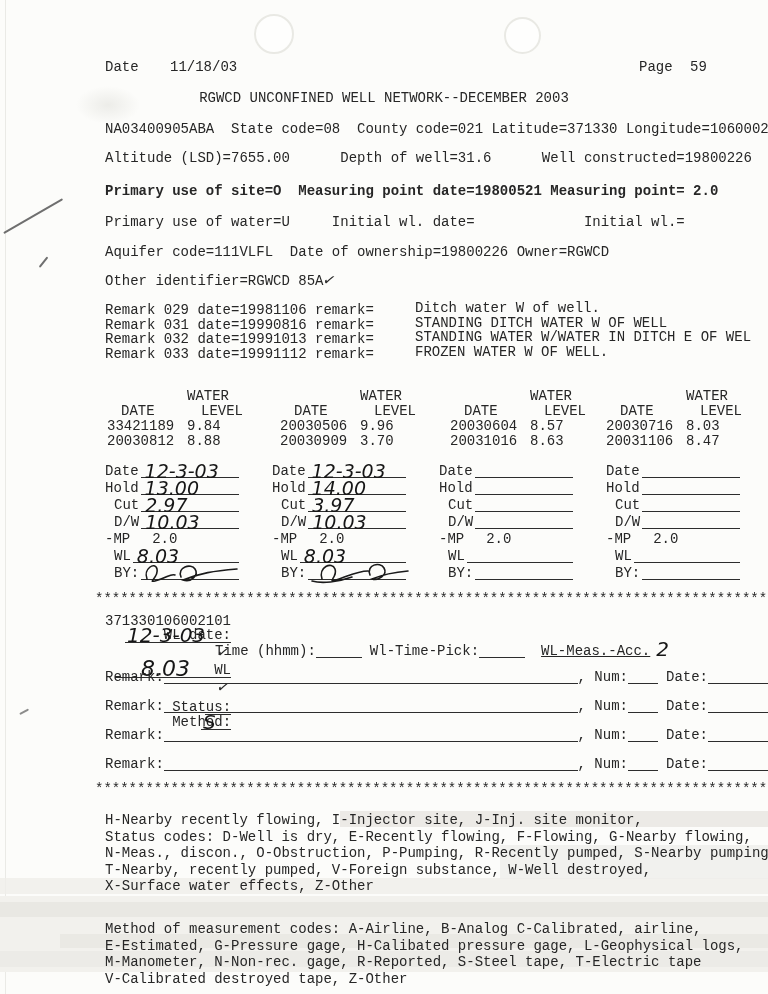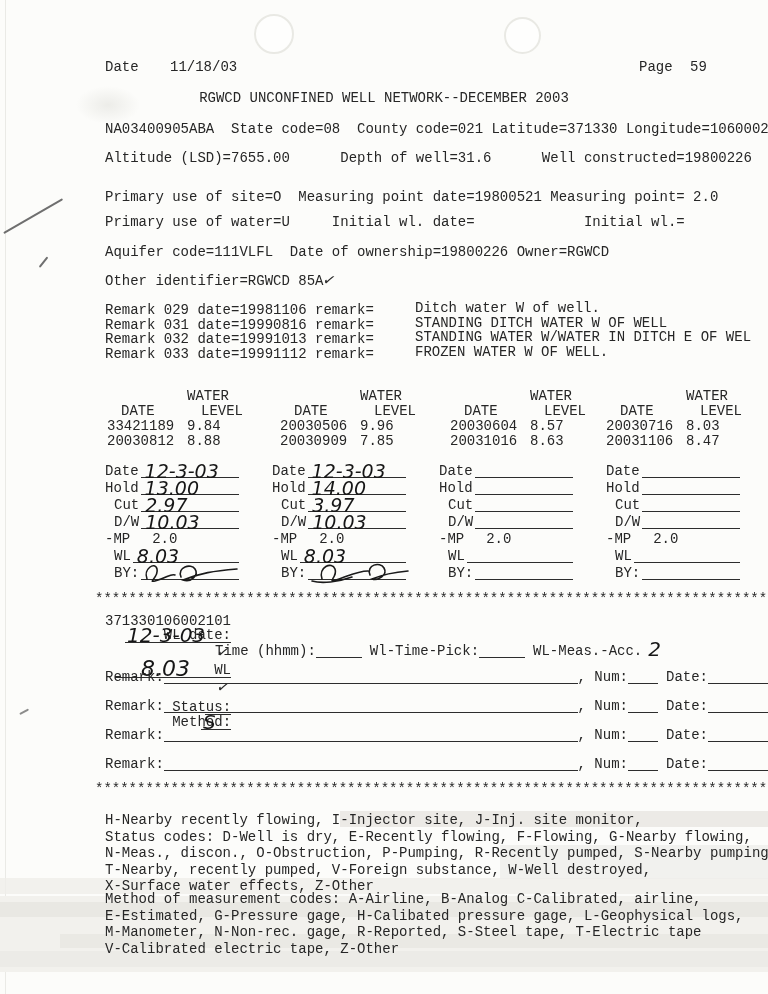--- a/index.html
+++ b/index.html
@@ -77,21 +77,21 @@
 
     <span class="t abs" style="left:105px;top:60px;">Date</span>
     <span class="t abs" style="left:170px;top:60px;">11/18/03</span>
     <span class="t abs" style="left:639px;top:60px;">Page</span>
     <span class="t abs" style="left:690px;top:60px;">59</span>
 
     <div class="t abs" style="left:0;top:91px;width:768px;text-align:center;">RGWCD UNCONFINED WELL NETWORK--DECEMBER 2003</div>
 
     <div class="t abs" style="left:105px;top:122px;">NA03400905ABA  State code=08  County code=021 Latitude=371330 Longitude=1060002</div>
     <div class="t abs" style="left:105px;top:151px;text-align:center;">Altitude (LSD)=7655.00      Depth of well=31.6      Well constructed=19800226</div>
-    <div class="t abs" style="left:105px;top:190px;">Primary use of site=O  Measuring point date=19800521 Measuring point= 2.0</div>
+    <div class="t abs" style="left:105px;top:184px;font-weight:bold;">Primary use of site=O  Measuring point date=19800521 Measuring point= 2.0</div>
     <div class="t abs" style="left:105px;top:215px;text-align:center;">Primary use of water=U     Initial wl. date=             Initial wl.=</div>
     <div class="t abs" style="left:105px;top:245px;">Aquifer code=111VLFL  Date of ownership=19800226 Owner=RGWCD</div>
     <div class="abs" style="left:105px;top:271px;">
       <span class="t">Other identifier=RGWCD 85A</span><span class="check">✓</span>
     </div>
 
     <div class="abs" style="left:105px;top:301px;right:0;">
       <div class="remline"><span class="t">Remark 029 date=19981106 remark=</span><span class="t remtext">Ditch water W of well.</span></div>
       <div class="remline"><span class="t">Remark 031 date=19990816 remark=</span><span class="t remtext">STANDING DITCH WATER W OF WELL</span></div>
       <div class="remline"><span class="t">Remark 032 date=19991013 remark=</span><span class="t remtext">STANDING WATER W/WATER IN DITCH E OF WEL</span></div>
@@ -124,21 +124,21 @@
       <div class="wt-r">
           <span class="wt-d t wt-date-h">DATE</span>
           <span class="wt-l t">LEVEL</span>
         </div>
       <div class="wt-r">
           <span class="wt-d t">20030506</span>
           <span class="wt-l t">9.96</span>
         </div>
       <div class="wt-r">
           <span class="wt-d t">20030909</span>
-          <span class="wt-l t">7.85</span>
+          <span class="wt-l t">3.70</span>
         </div>
     </div>
     <div class="wt-group" style="left:450px;">
       <div class="wt-r">
           <span class="wt-d"></span>
           <span class="wt-l t">WATER</span>
         </div>
       <div class="wt-r">
           <span class="wt-d t wt-date-h">DATE</span>
           <span class="wt-l t">LEVEL</span>
@@ -363,21 +363,21 @@
       <span class="wul" style="width:30px;">
           <span class="hand hv2">S</span>
         </span>
     </div>
 
     <div class="wlrow" style="left:215px;top:640px;height:18px;">
       <span class="t">Time (hhmm):</span>
       <span class="wul" style="width:46px;"></span>
       <span class="t" style="margin-left:8px;">Wl-Time-Pick:</span>
       <span class="wul" style="width:46px;"></span>
-      <span class="t" style="margin-left:8px;">WL-Meas.-Acc.</span>
+      <span class="t" style="margin-left:16px;text-decoration:underline;">WL-Meas.-Acc.</span>
       <span class="hand" style="font-size:20px;margin-left:6px;margin-bottom:-3px;">2</span>
     </div>
 
     <div class="rrow" style="top:668px;">
       <span class="t">Remark:</span>
         <span class="rul" style="flex:1;"></span>
         <span class="t">, Num:</span>
         <span class="rul" style="width:30px;"></span>
         <span class="t" style="margin-left:8px;">Date:</span>
         <span class="rul" style="width:66px;"></span>
@@ -410,21 +410,21 @@
     <div class="sep t" style="top:782px;">********************************************************************************</div>
 
     <div class="codes" style="top:813px;">
       <span class="t">H-Nearby recently flowing, I-Injector site, J-Inj. site monitor,</span>
       <span class="t">Status codes: D-Well is dry, E-Recently flowing, F-Flowing, G-Nearby flowing,</span>
       <span class="t">N-Meas., discon., O-Obstruction, P-Pumping, R-Recently pumped, S-Nearby pumping</span>
       <span class="t">T-Nearby, recently pumped, V-Foreign substance, W-Well destroyed,</span>
       <span class="t">X-Surface water effects, Z-Other</span>
     </div>
 
-    <div class="codes" style="top:892px;">
+    <div class="codes" style="top:922px;">
       <span class="t">Method of measurement codes: A-Airline, B-Analog C-Calibrated, airline,</span>
       <span class="t">E-Estimated, G-Pressure gage, H-Calibated pressure gage, L-Geophysical logs,</span>
       <span class="t">M-Manometer, N-Non-rec. gage, R-Reported, S-Steel tape, T-Electric tape</span>
-      <span class="t">V-Calibrated electric tape, Z-Other</span>
+      <span class="t">V-Calibrated destroyed tape, Z-Other</span>
     </div>
 
   </div>
 </div>
 
 </body></html>

